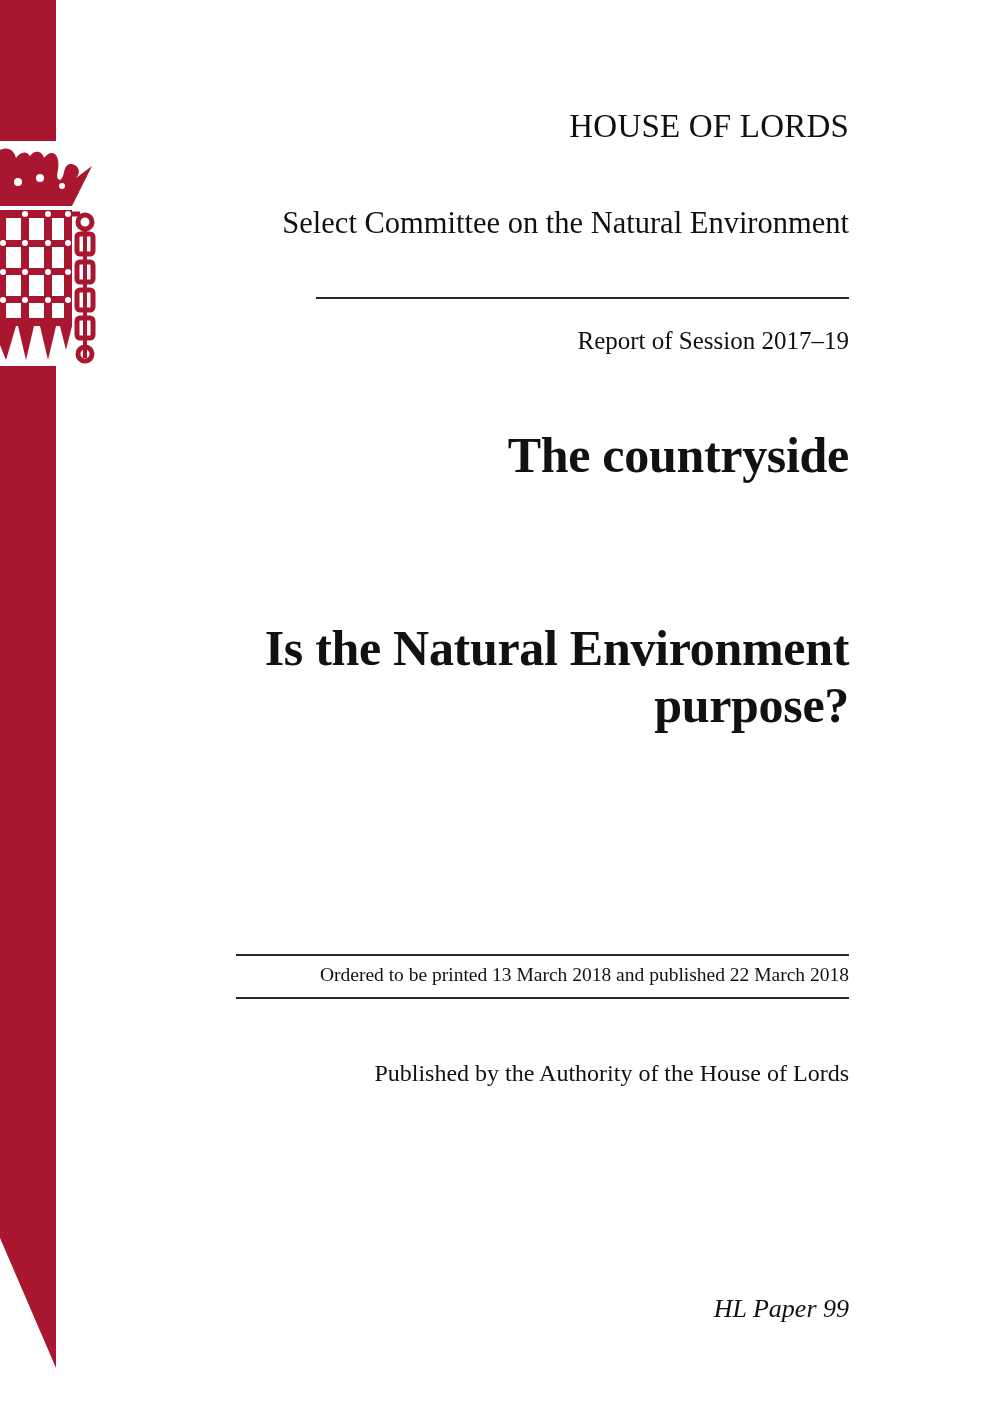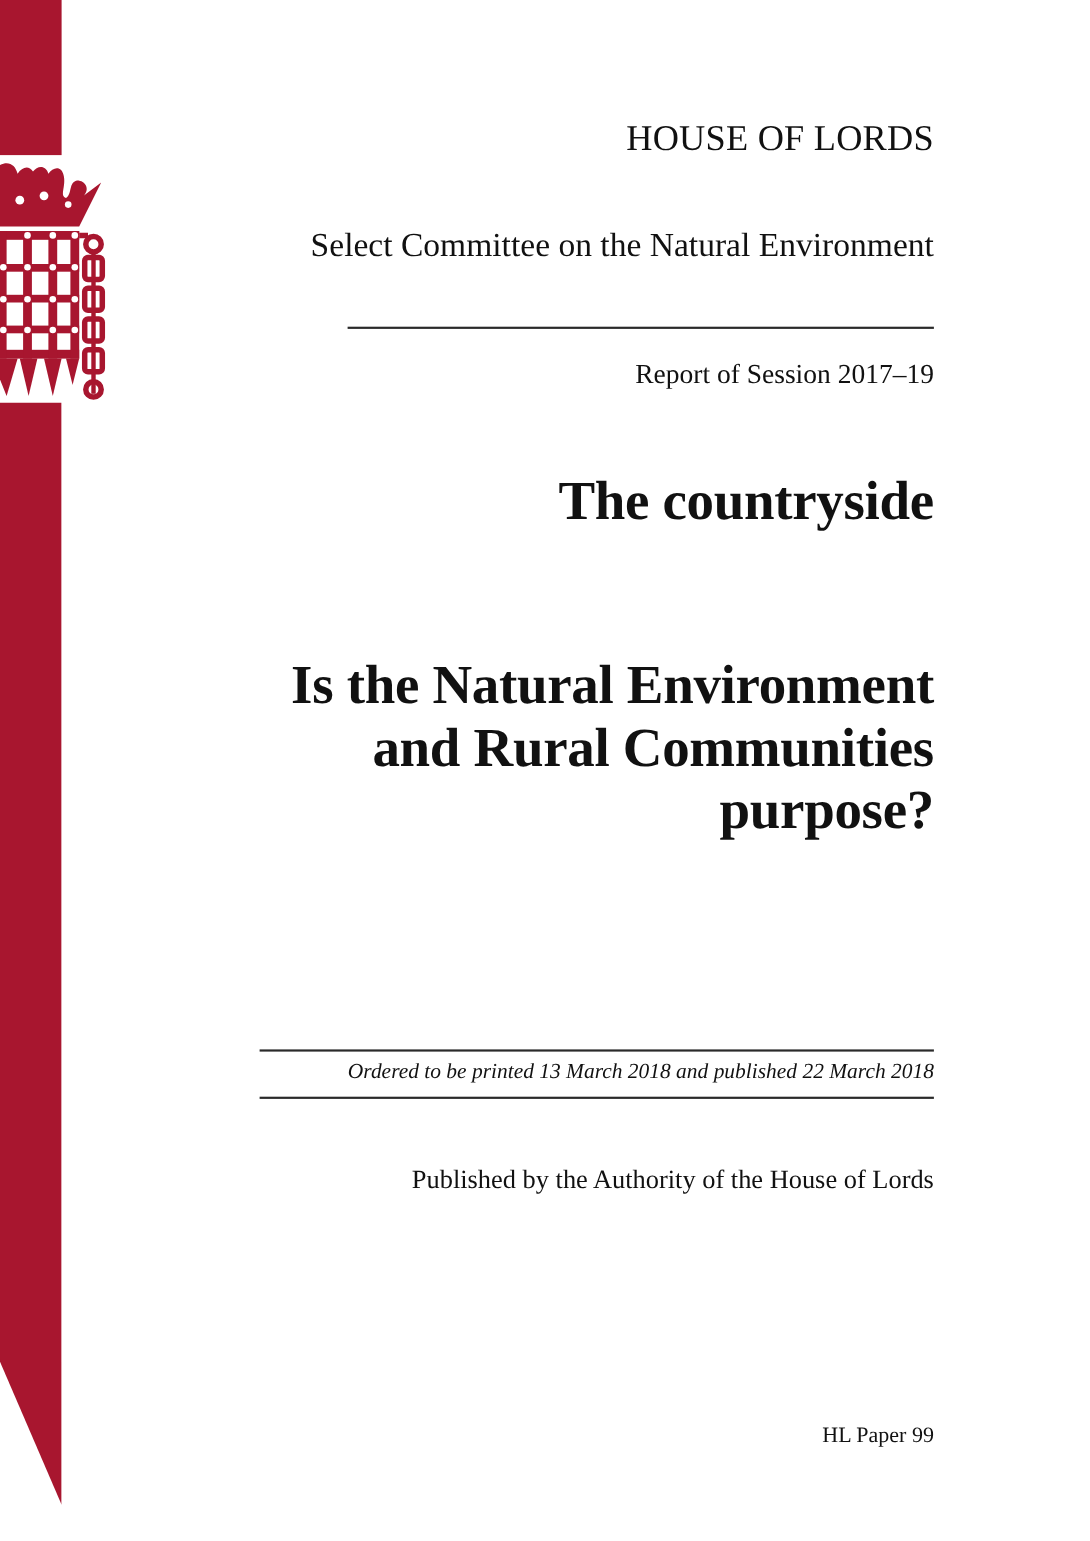--- a/index.html
+++ b/index.html
@@ -13,26 +13,26 @@
     .band-bottom-svg { position: absolute; left: 0; top: 366px; }
     .crest { position: absolute; left: 0; top: 141px; }
     .r { position: absolute; right: 142px; text-align: right; white-space: nowrap; }
     .house { top: 108px; font-size: 33px; letter-spacing: 0.2px; }
     .committee { top: 203px; font-size: 30.5px; line-height: 40px; }
     .rule { position: absolute; height: 2px; background: #2a2a2a; }
     .rule1 { left: 316px; width: 533px; top: 297px; }
     .session { top: 327px; font-size: 25px; }
     .title { font-weight: bold; font-size: 50px; line-height: 57px; letter-spacing: -0.3px; }
     .t1 { top: 427px; }
-    .t2 { top: 594px; margin-left: 34px; }
+    .t2 { top: 620px; margin-left: 34px; }
     .rule2 { left: 236px; width: 613px; top: 954px; height: 1.5px; }
     .rule3 { left: 236px; width: 613px; top: 997px; height: 1.5px; }
-    .ordered { top: 964px; font-size: 19.5px; font-style: italic; }
+    .ordered { top: 964px; font-size: 19.5px; }
     .published { top: 1060px; font-size: 24px; }
-    .paper { top: 1294px; font-size: 20px; }
+    .paper { top: 1294px; font-size: 26px; font-style: italic; }
   </style>
 </head>
 <body>
 
 <div class="band band-top"></div>
 
 <svg class="crest" width="100" height="225" viewBox="0 141 100 225">
   <g fill="#A8162F" stroke="none">
 
     <path d="M0,150 C8,146 14,150 16,158 C20,152 26,150 30,156 C34,150 42,150 44,158 C48,152 56,150 58,160 C60,170 54,178 60,180 C66,176 62,166 70,164 C78,164 82,172 76,178 L92,166 L72,206 L0,206 Z"></path>
@@ -101,21 +101,20 @@
 <div class="rule rule1"></div>
 
 <div class="r session">Report of Session 2017–19</div>
 
 <div class="r title t1">
   <div>The countryside</div>
 </div>
 
 <div class="r title t2">
   <div>Is the Natural Environment</div>
-  <div>and Rural Communities</div>
   <div>purpose?</div>
 </div>
 
 <div class="rule rule2"></div>
 <div class="r ordered">Ordered to be printed 13 March 2018 and published 22 March 2018</div>
 <div class="rule rule3"></div>
 
 <div class="r published">Published by the Authority of the House of Lords</div>
 
 <div class="r paper">HL Paper 99</div>

